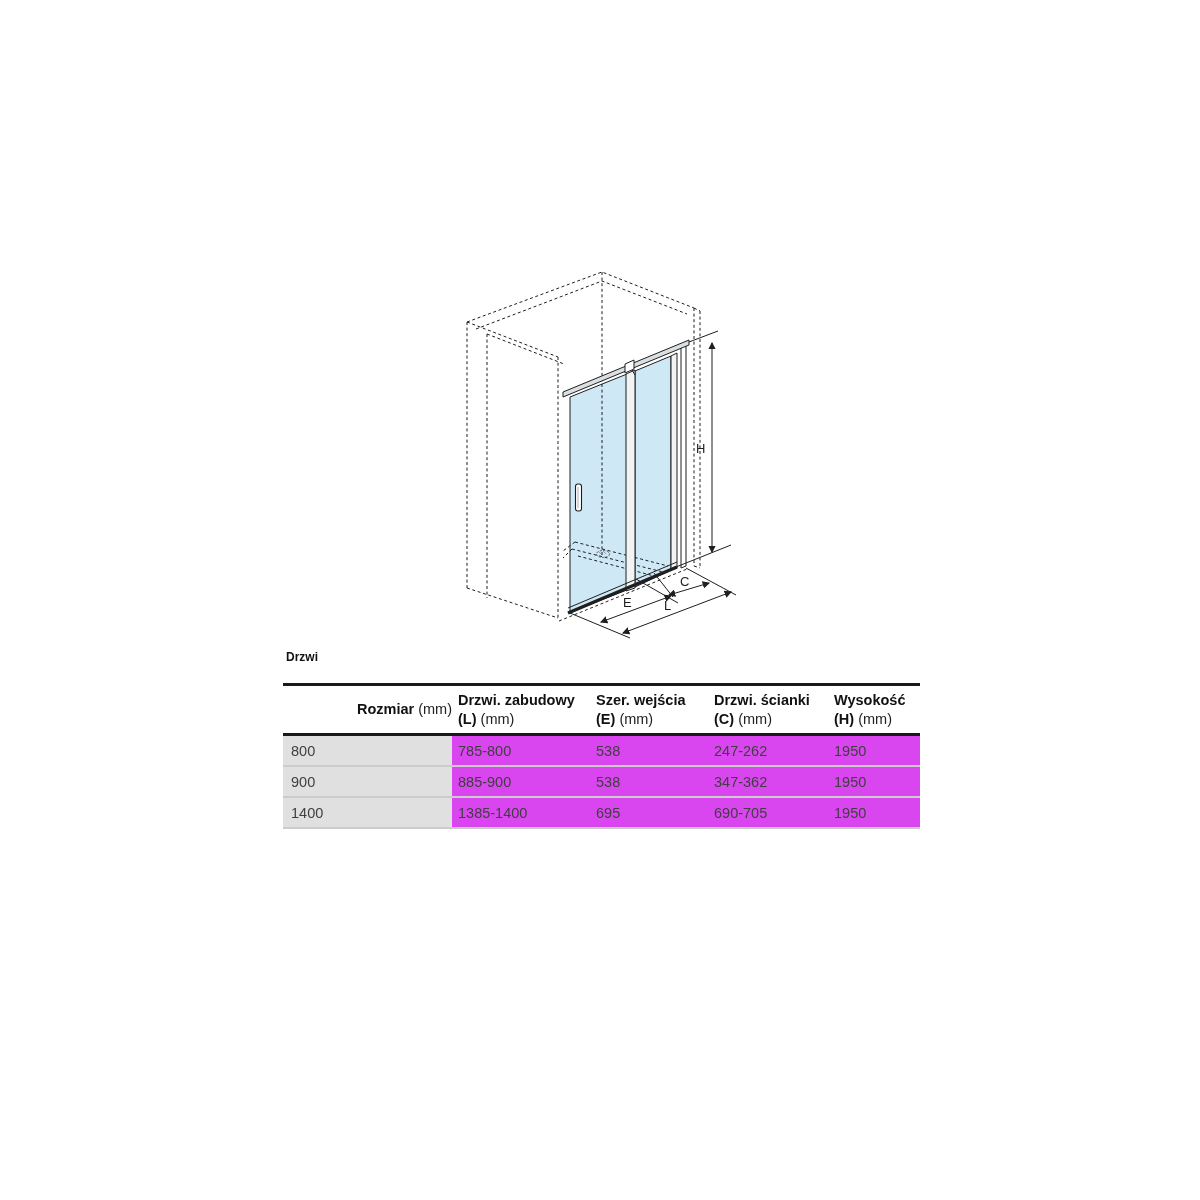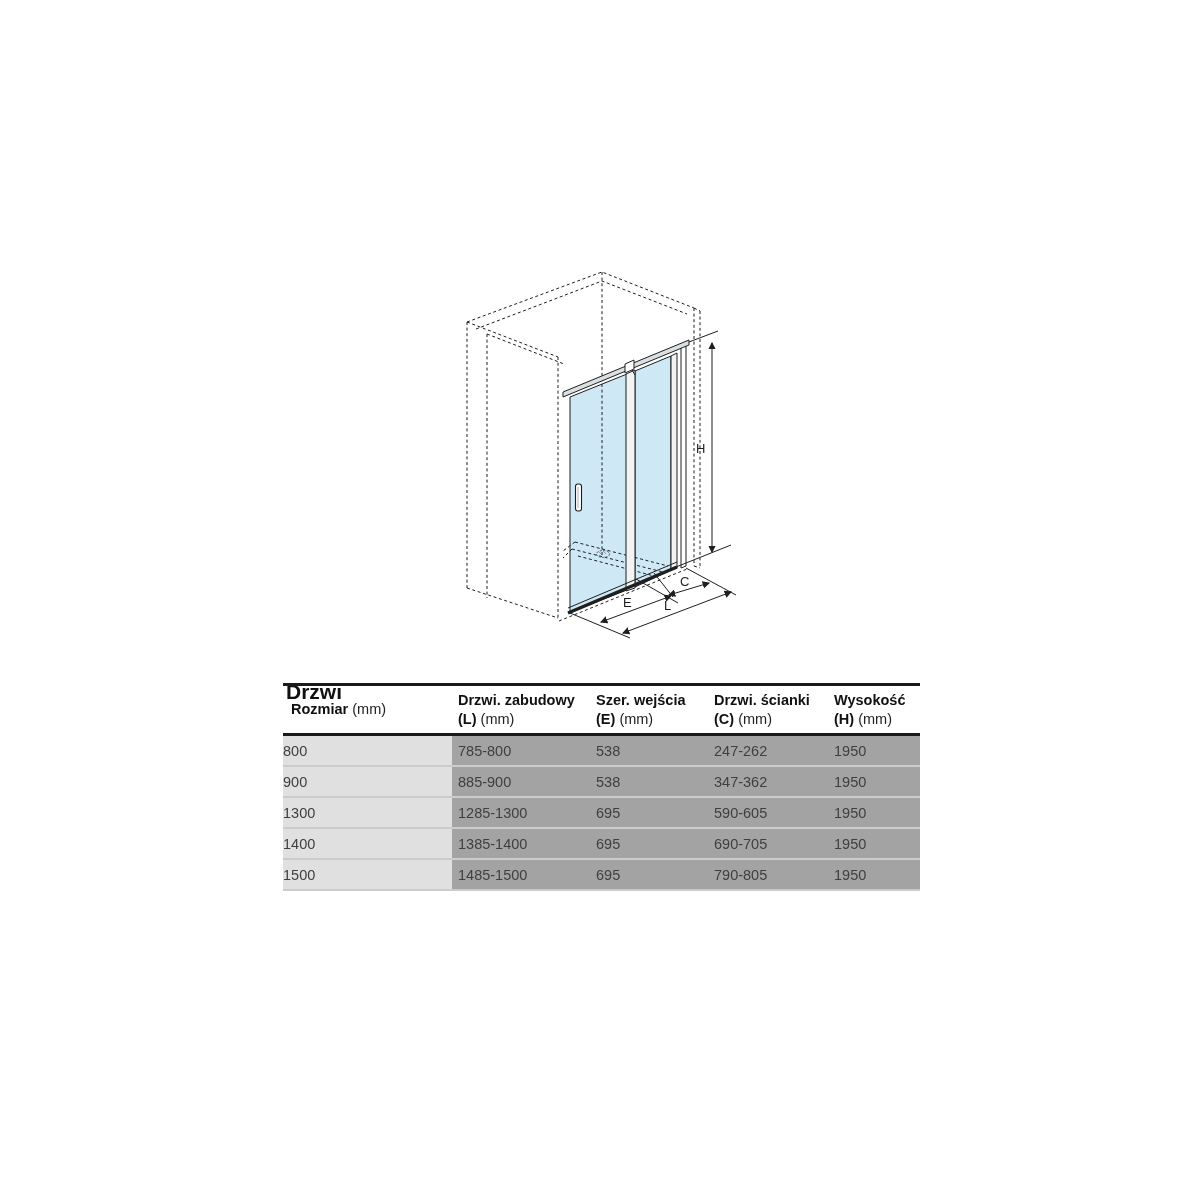--- a/index.html
+++ b/index.html
@@ -8,40 +8,40 @@
     font-family:"Liberation Sans", sans-serif;color:#1a1a1a;overflow:hidden;
   }
   
   .diagram{position:absolute;left:440px;top:255px;width:340px;height:410px;}
   .dash{stroke:#1f1f1f;stroke-width:1;fill:none;stroke-dasharray:3 2.6;}
   .solid{stroke:#1f1f1f;stroke-width:1;fill:none;}
   .dim{stroke:#1f1f1f;stroke-width:1;fill:none;}
   .dimlabel{font-family:"Liberation Sans",sans-serif;font-size:13px;fill:#1f1f1f;}
   
   .section-title{
-    position:absolute;left:286px;top:680px;font-size:21px;font-weight:bold;color:#111;
+    position:absolute;left:286px;top:650px;font-size:12px;font-weight:bold;color:#111;
   }
   table.spec{
     position:absolute;left:283px;top:683px;width:637px;
     border-collapse:collapse;table-layout:fixed;
     border-top:3px solid #1a1a1a;
   }
   table.spec th{
     height:47px;vertical-align:middle;text-align:left;
     font-size:14.5px;line-height:19px;font-weight:bold;color:#111;
     border-bottom:3px solid #1a1a1a;padding:0 0 0 6px;
   }
-  table.spec th:first-child{padding-left:8px;}
+  table.spec th:first-child{padding-left:8px;text-align:right;}
   table.spec th .unit{font-weight:normal;color:#222;}
   table.spec td{
     height:29px;vertical-align:middle;
     font-size:14.5px;color:#3f3f3f;
-    border-bottom:2px solid #cccccc;padding:0 0 0 6px;background:#a3a3a3;
+    border-bottom:2px solid #cccccc;padding:0 0 0 6px;background:#d946ef;
   }
-  table.spec td.c0{background:#e0e0e0;padding-left:0;}
+  table.spec td.c0{background:#e0e0e0;padding-left:8px;}
 </style>
 </head>
 <body>
 
 <svg class="diagram" viewBox="440 255 340 410" xmlns="http://www.w3.org/2000/svg">
   <defs>
     <marker id="ah" viewBox="0 0 10 10" refX="8.5" refY="5" markerWidth="7.5" markerHeight="7.5" orient="auto-start-reverse">
       <path d="M0,0 L10,5 L0,10 z" fill="#1f1f1f"></path>
     </marker>
   </defs>
@@ -149,34 +149,20 @@
         <td>1950</td>
       </tr>
       <tr>
         <td class="c0">900</td>
         <td>885-900</td>
         <td>538</td>
         <td>347-362</td>
         <td>1950</td>
       </tr>
       <tr>
-        <td class="c0">1300</td>
-        <td>1285-1300</td>
-        <td>695</td>
-        <td>590-605</td>
-        <td>1950</td>
-      </tr>
-      <tr>
         <td class="c0">1400</td>
         <td>1385-1400</td>
         <td>695</td>
         <td>690-705</td>
         <td>1950</td>
       </tr>
-      <tr>
-        <td class="c0">1500</td>
-        <td>1485-1500</td>
-        <td>695</td>
-        <td>790-805</td>
-        <td>1950</td>
-      </tr>
     </tbody>
 </table>
 
 </body></html>

